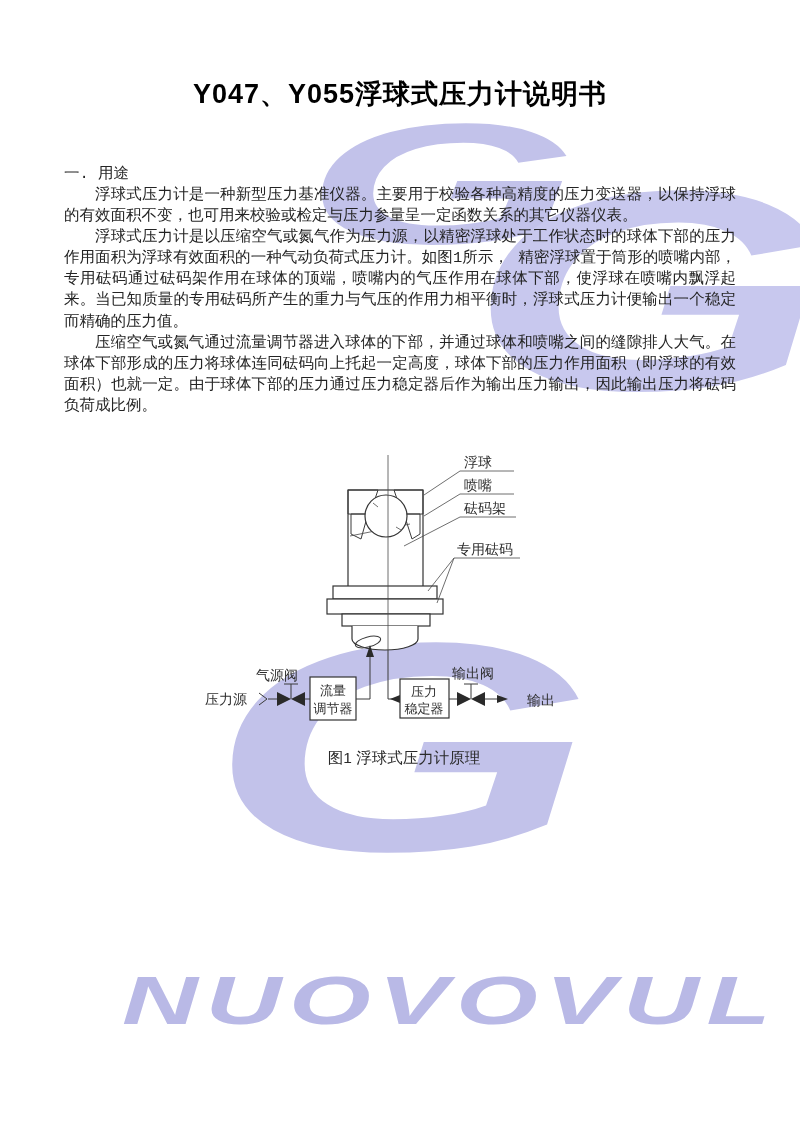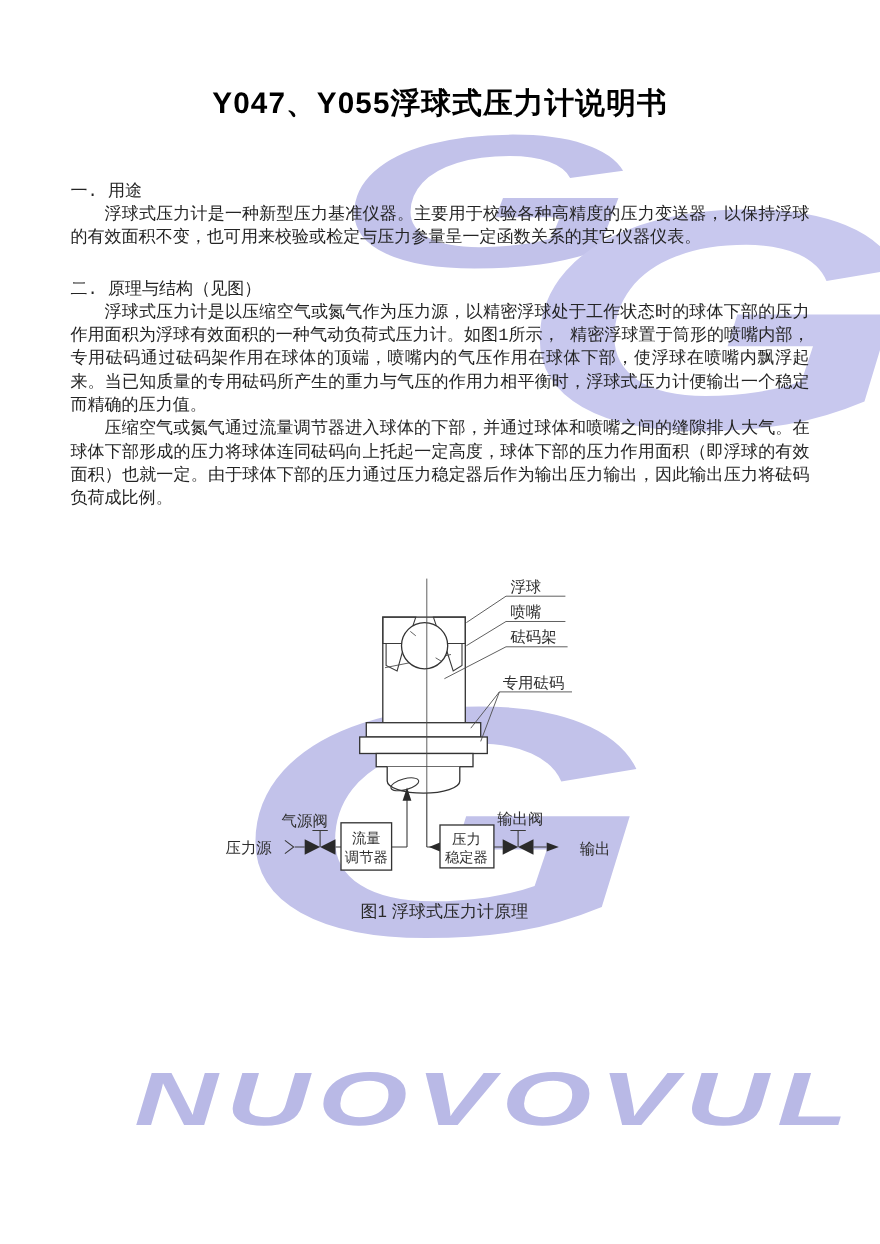--- a/index.html
+++ b/index.html
@@ -41,21 +41,21 @@
   .body-text{
     margin:0 64px;
     font-size:15.5px;line-height:1.36;
     text-align:justify;
     font-family:Liberation Mono, monospace;
   }
   .sec-heading{margin:0;font-size:15.5px;font-weight:normal;}
   .sec-heading.first{margin-top:52px;}
   .sec-heading.second{margin-top:26px;}
   .para{margin:0;text-indent:2em;}
-  .figure-wrap{margin-top:54px;}
+  .figure-wrap{margin-top:30px;}
   .figure-wrap svg{display:block;}
   .closing{margin-top:26px;}
   
   .dline{stroke:#3a3a3a;stroke-width:1;fill:none;}
   .dline-thin{stroke:#4a4a4a;stroke-width:0.8;fill:none;}
   .dshape{stroke:#333;stroke-width:1.2;fill:#fff;}
   .dhatch{stroke:#333;stroke-width:0.9;}
   .dfill{fill:#2a2a2a;stroke:none;}
   .dtext{font-family:"Liberation Sans",sans-serif;font-size:14px;fill:#2e2e2e;}
   .dtext-box{font-family:"Liberation Sans",sans-serif;font-size:13px;fill:#2e2e2e;text-anchor:middle;}
@@ -73,21 +73,20 @@
     <div class="wm-letters">NUOVOVUL</div>
   </div>
 
   <div class="content">
     <h1 class="doc-title">Y047、Y055浮球式压力计说明书</h1>
 
     <div class="body-text">
       <p class="sec-heading first">一. 用途</p>
       <p class="para">浮球式压力计是一种新型压力基准仪器。主要用于校验各种高精度的压力变送器，以保持浮球的有效面积不变，也可用来校验或检定与压力参量呈一定函数关系的其它仪器仪表。</p>
 
-      <p class="sec-heading second">二. 原理与结构（见图）</p>
       <p class="para">浮球式压力计是以压缩空气或氮气作为压力源，以精密浮球处于工作状态时的球体下部的压力作用面积为浮球有效面积的一种气动负荷式压力计。如图1所示， 精密浮球置于筒形的喷嘴内部，专用砝码通过砝码架作用在球体的顶端，喷嘴内的气压作用在球体下部，使浮球在喷嘴内飘浮起来。当已知质量的专用砝码所产生的重力与气压的作用力相平衡时，浮球式压力计便输出一个稳定而精确的压力值。</p>
       <p class="para">压缩空气或氮气通过流量调节器进入球体的下部，并通过球体和喷嘴之间的缝隙排人大气。在球体下部形成的压力将球体连同砝码向上托起一定高度，球体下部的压力作用面积（即浮球的有效面积）也就一定。由于球体下部的压力通过压力稳定器后作为输出压力输出，因此输出压力将砝码负荷成比例。</p>
     </div>
 
     <div class="figure-wrap">
       <svg width="800" height="330" viewBox="0 0 800 330">
         <defs>
           <pattern id="hatch" patternUnits="userSpaceOnUse" width="5" height="5" patternTransform="rotate(45)">
             <line x1="0" y1="0" x2="0" y2="5" class="dhatch"></line>
           </pattern>

